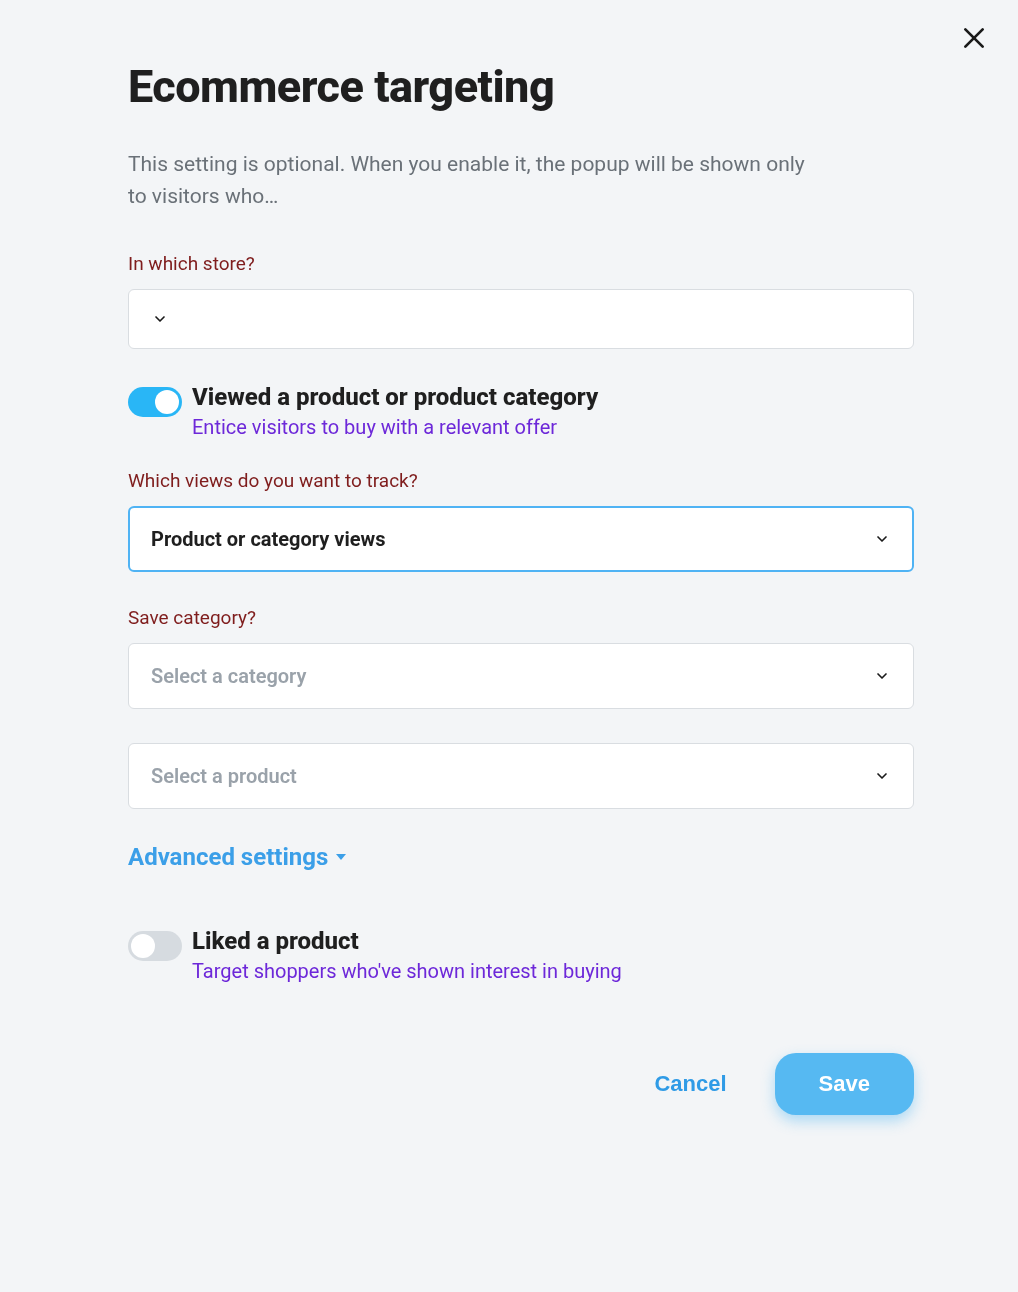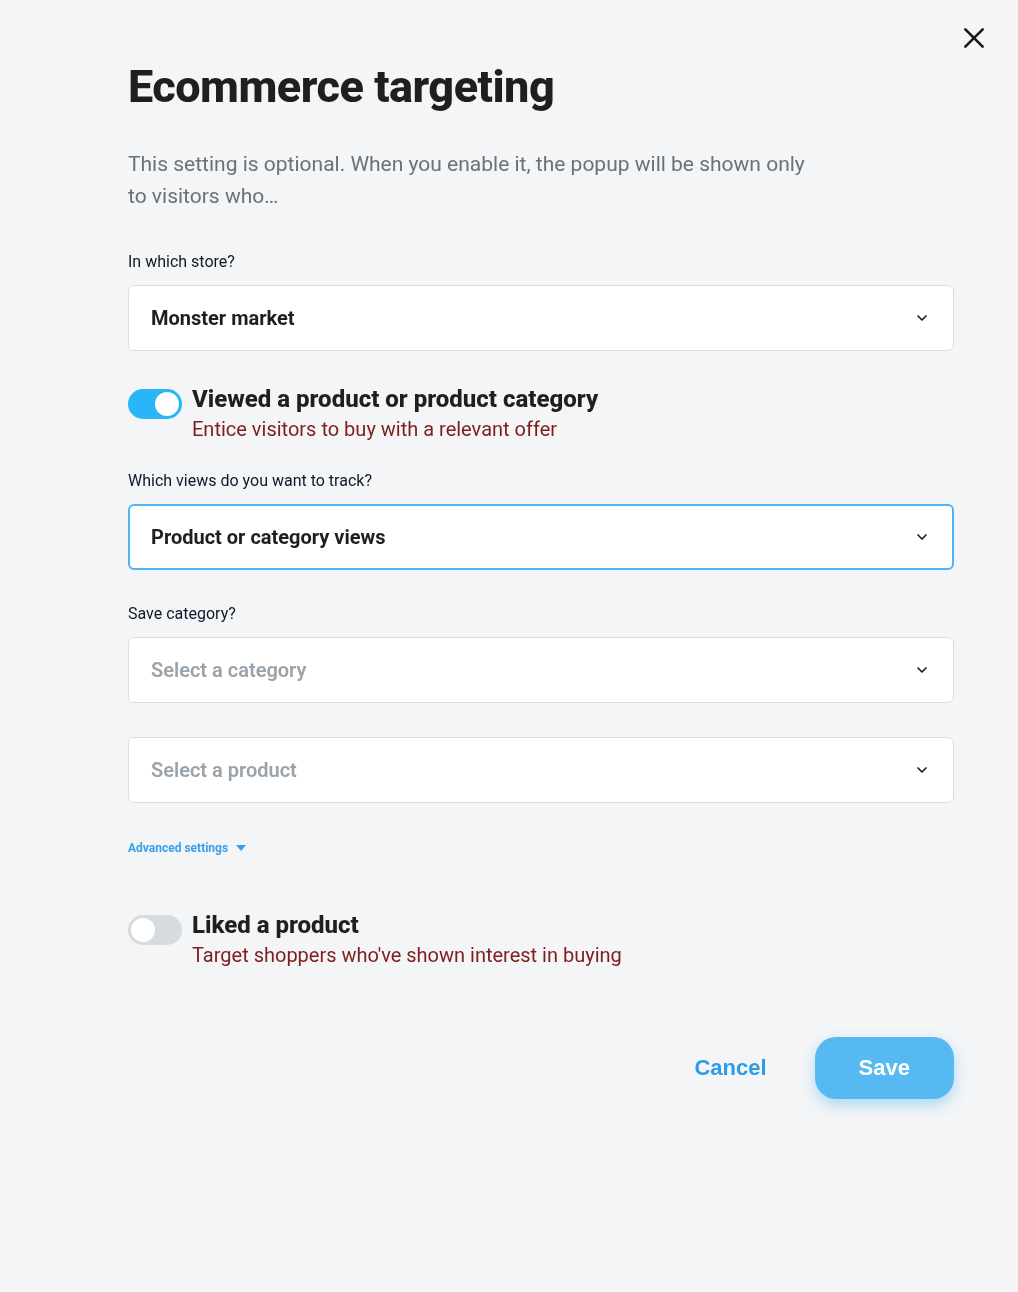--- a/index.html
+++ b/index.html
@@ -5,21 +5,21 @@
   * { box-sizing: border-box; margin: 0; padding: 0; }
   body {
     font-family: -apple-system, BlinkMacSystemFont, "Segoe UI", Roboto, Helvetica, Arial, sans-serif;
     background: #f3f5f7;
     width: 1018px;
     height: 1292px;
     position: relative;
     color: #1a1a1a;
   }
   .modal {
-    padding: 60px 64px 40px 128px;
+    padding: 60px 104px 40px 128px;
     position: relative;
   }
   .close-btn {
     position: absolute;
     top: 22px;
     right: 28px;
     width: 32px;
     height: 32px;
     cursor: pointer;
     display: flex;
@@ -36,22 +36,22 @@
   }
   .description {
     font-size: 21px;
     line-height: 1.5;
     color: #6a7178;
     margin-bottom: 40px;
     max-width: 700px;
   }
   .field-group { margin-bottom: 34px; }
   .field-label {
-    font-size: 16px;
-    color: #0f172a;
+    font-size: 19px;
+    color: #7f1d1d;
     margin-bottom: 14px;
     font-weight: 400;
   }
   .select {
     width: 100%;
     background: #fff;
     border: 1px solid #d9dde1;
     border-radius: 6px;
     padding: 20px 22px;
     font-size: 20px;
@@ -108,28 +108,28 @@
   .toggle.off .toggle-knob { left: 3px; }
   .toggle-content { flex: 1; }
   .toggle-title {
     font-size: 24px;
     font-weight: 800;
     color: #1f1f1f;
     margin-bottom: 4px;
   }
   .toggle-subtitle {
     font-size: 20px;
-    color: #7f1d1d;
+    color: #6d28d9;
     font-weight: 400;
   }
   .advanced-link {
     display: inline-flex;
     align-items: center;
     gap: 8px;
-    font-size: 12px;
+    font-size: 24px;
     font-weight: 700;
     color: #3b9fe8;
     cursor: pointer;
     margin-bottom: 56px;
   }
   .caret-down {
     width: 0;
     height: 0;
     border-left: 5px solid transparent;
     border-right: 5px solid transparent;
@@ -174,21 +174,20 @@
     </svg>
   </div>
 
   <h1 class="title">Ecommerce targeting</h1>
 
   <p class="description">This setting is optional. When you enable it, the popup will be shown only to visitors who…</p>
 
   <div class="field-group">
     <div class="field-label">In which store?</div>
     <div class="select">
-      <span class="select-text">Monster market</span>
       <span class="chevron">
         <svg viewBox="0 0 24 24" fill="none" stroke="#1a1a1a" stroke-width="2.5" stroke-linecap="round" stroke-linejoin="round">
             <polyline points="6 9 12 15 18 9"></polyline>
           </svg>
       </span>
     </div>
   </div>
 
   <div class="toggle-row">
     <div class="toggle on">

